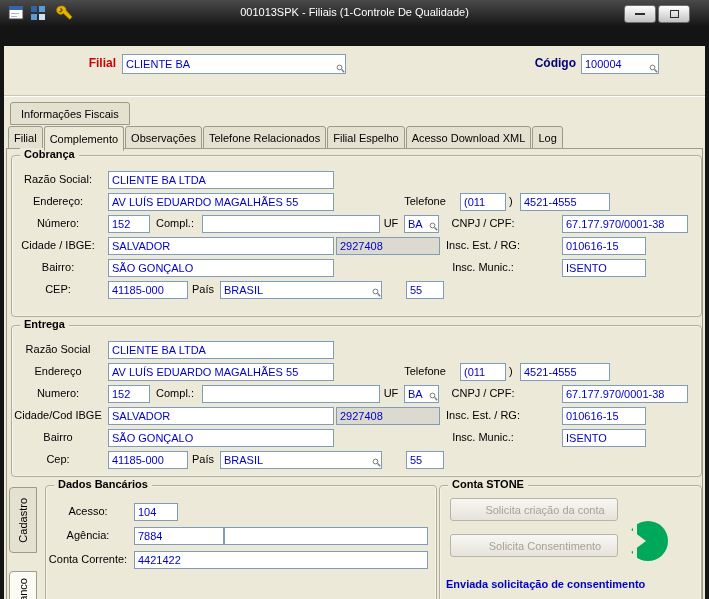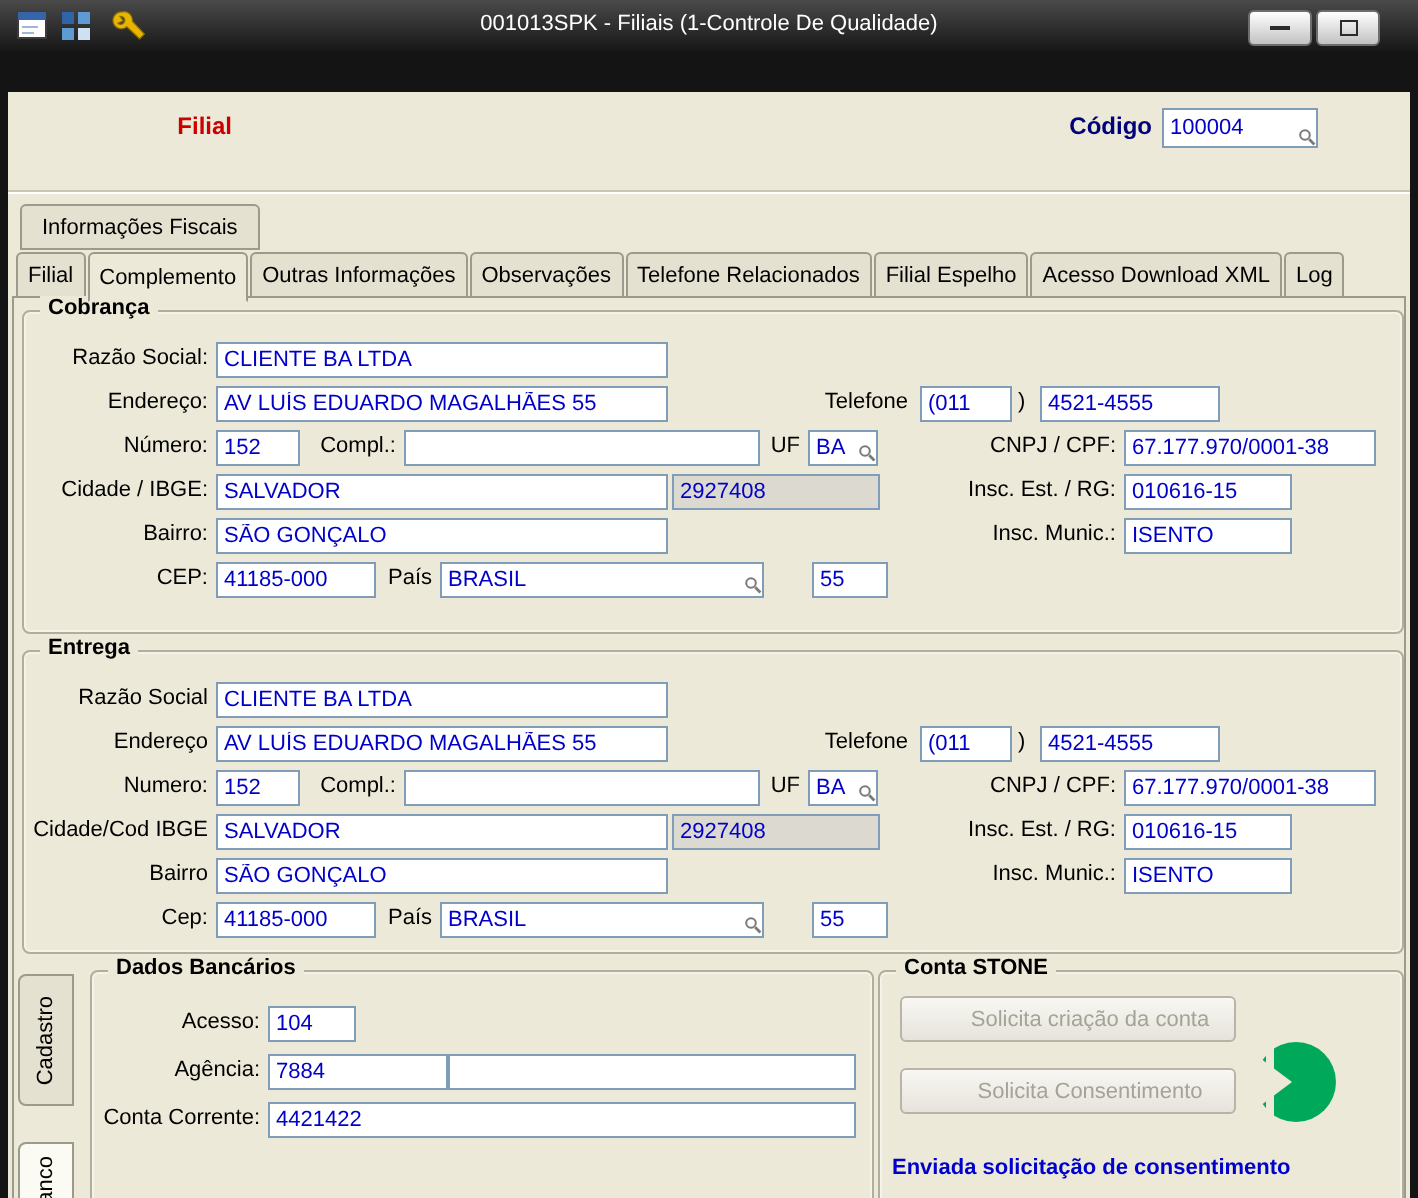--- a/index.html
+++ b/index.html
@@ -6,21 +6,21 @@
   body{font-family:"Liberation Sans",sans-serif;background:#9a9a9a;}
   #win{position:relative;width:709px;height:599px;background:#141414;overflow:hidden;}
   
   #titlebar{position:absolute;left:0;top:0;width:709px;height:26px;background:linear-gradient(#4a4a4a,#161616);}
   .tbicon{position:absolute;top:5px;}
   #title-text{position:absolute;top:6px;left:0;width:100%;text-align:center;color:#fff;font-size:11px;}
   .capbtn{position:absolute;top:5px;width:30px;height:16px;background:linear-gradient(#ffffff,#c2c2c2);
           border:1px solid #6d6d6d;border-radius:3px;display:flex;align-items:center;justify-content:center;cursor:default;}
   
   #client{position:absolute;left:4px;top:26px;width:701px;height:568px;background:#ece9d8;margin-top:20px;}
-  .lab{position:absolute;height:18px;line-height:18px;font-size:11px;color:#000;text-align:right;white-space:nowrap;}
+  .lab{position:absolute;height:18px;line-height:18px;font-size:11px;color:#000;text-align:center;white-space:nowrap;}
   .fld{position:absolute;height:18px;display:block;}
   .fld input{width:100%;height:100%;border:1px solid #7f9db9;background:#fff;color:#0000c8;
              font:11px "Liberation Sans",sans-serif;padding:0 3px;box-sizing:border-box;}
   .fld.ro input{background:#dcdad0;}
   .fld.big{height:20px;}
   .lk{position:absolute;right:1px;bottom:1px;}
   #hdr-filial-label{position:absolute;left:70px;top:10px;width:42px;text-align:right;font-weight:bold;font-size:12px;color:#cc0000;}
   #hdr-codigo-label{position:absolute;left:518px;top:10px;width:54px;text-align:right;font-weight:bold;font-size:12px;color:#00007a;}
   #hdr-sep{position:absolute;left:0;top:49px;width:701px;height:0;border-top:1px solid #c9c6b4;border-bottom:1px solid #ffffff;}
   
@@ -72,38 +72,44 @@
       <span style="display:block;width:10px;height:2px;background:#2b2b2b"></span>
     </div>
     <div class="capbtn" style="left:658px">
       <span style="display:block;width:9px;height:8px;border:1.5px solid #2b2b2b;box-sizing:border-box"></span>
     </div>
   </div>
 
   <div id="client">
 
     <span id="hdr-filial-label">Filial</span>
+    <span class="fld big" style="left:118px;top:8px;width:224px">
+      <input value="CLIENTE BA" style="">
+      <svg class="lk" width="9" height="9">
+          <circle cx="3.5" cy="3.5" r="2.4" fill="none" stroke="#7a7a7a"></circle>
+          <line x1="5.6" y1="5.6" x2="8.2" y2="8.2" stroke="#7a7a7a" stroke-width="1.4"></line>
+        </svg>
+    </span>
     <span id="hdr-codigo-label">Código</span>
     <span class="fld big" style="left:577px;top:8px;width:78px">
       <input value="100004" style="">
       <svg class="lk" width="9" height="9">
           <circle cx="3.5" cy="3.5" r="2.4" fill="none" stroke="#7a7a7a"></circle>
           <line x1="5.6" y1="5.6" x2="8.2" y2="8.2" stroke="#7a7a7a" stroke-width="1.4"></line>
         </svg>
     </span>
     <div id="hdr-sep"></div>
 
     <div id="tabs-upper">
       <div class="tab">Informações Fiscais</div>
     </div>
 
     <div id="tabs-main">
       <div class="tab">Filial</div>
       <div class="tab active">Complemento</div>
-      <div class="tab">Outras Informações</div>
       <div class="tab">Observações</div>
       <div class="tab">Telefone Relacionados</div>
       <div class="tab">Filial Espelho</div>
       <div class="tab">Acesso Download XML</div>
       <div class="tab">Log</div>
     </div>
 
     <div id="page">
 
       <div class="gb" style="left:4px;top:6px;width:689px;height:160px">

